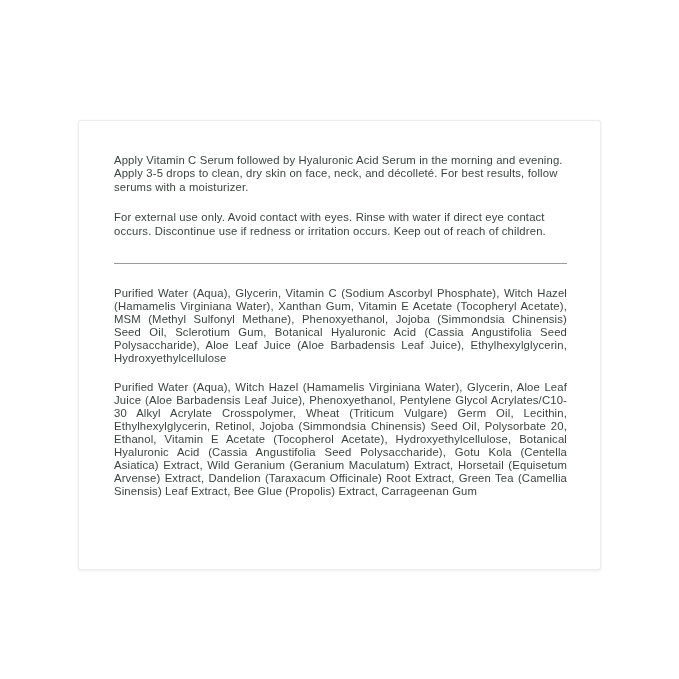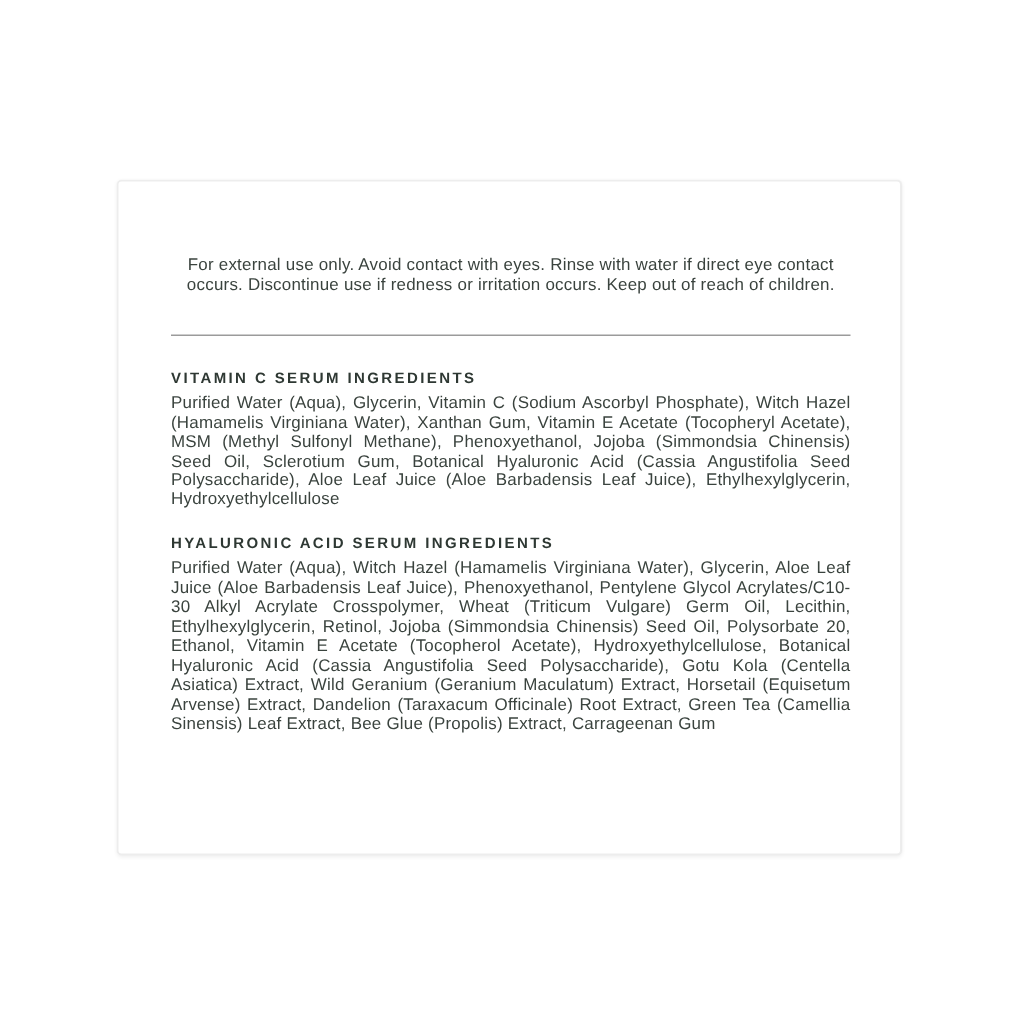--- a/index.html
+++ b/index.html
@@ -44,21 +44,20 @@
   .body-text {
     font-size: 11.3px;
     line-height: 13.4px;
     letter-spacing: 0.15px;
     color: #3a433e;
     margin: 0;
   }
 
   .warning-text {
     margin-top: 17px;
-    text-align: center;
   }
 
   .divider {
     border: none;
     border-top: 1px solid #9b9b9b;
     margin: 25px 0 23px 0;
   }
 
   .ingredients-text {
     text-align: justify;
@@ -70,30 +69,29 @@
   }
 </style>
 </head>
 <body>
 
 <div class="page">
 
   <div class="label-card">
 
     <div class="directions-section">
+      <p class="body-text usage-text">Apply Vitamin C Serum followed by Hyaluronic Acid Serum in the morning and evening. Apply 3-5 drops to clean, dry skin on face, neck, and décolleté. For best results, follow serums with a moisturizer.</p>
       <p class="body-text warning-text">For external use only. Avoid contact with eyes. Rinse with water if direct eye contact occurs. Discontinue use if redness or irritation occurs. Keep out of reach of children.</p>
     </div>
 
     <hr class="divider">
 
     <div class="ingredients-section">
-      <h2 class="section-heading">VITAMIN C SERUM INGREDIENTS</h2>
       <p class="body-text ingredients-text">Purified Water (Aqua), Glycerin, Vitamin C (Sodium Ascorbyl Phosphate), Witch Hazel (Hamamelis Virginiana Water), Xanthan Gum, Vitamin E Acetate (Tocopheryl Acetate), MSM (Methyl Sulfonyl Methane), Phenoxyethanol, Jojoba (Simmondsia Chinensis) Seed Oil, Sclerotium Gum, Botanical Hyaluronic Acid (Cassia Angustifolia Seed Polysaccharide), Aloe Leaf Juice (Aloe Barbadensis Leaf Juice), Ethylhexylglycerin, Hydroxyethylcellulose</p>
     </div>
 
     <div class="ingredients-section">
-      <h2 class="section-heading">HYALURONIC ACID SERUM INGREDIENTS</h2>
       <p class="body-text ingredients-text">Purified Water (Aqua), Witch Hazel (Hamamelis Virginiana Water), Glycerin, Aloe Leaf Juice (Aloe Barbadensis Leaf Juice), Phenoxyethanol, Pentylene Glycol Acrylates/C10-30 Alkyl Acrylate Crosspolymer, Wheat (Triticum Vulgare) Germ Oil, Lecithin, Ethylhexylglycerin, Retinol, Jojoba (Simmondsia Chinensis) Seed Oil, Polysorbate 20, Ethanol, Vitamin E Acetate (Tocopherol Acetate), Hydroxyethylcellulose, Botanical Hyaluronic Acid (Cassia Angustifolia Seed Polysaccharide), Gotu Kola (Centella Asiatica) Extract, Wild Geranium (Geranium Maculatum) Extract, Horsetail (Equisetum Arvense) Extract, Dandelion (Taraxacum Officinale) Root Extract, Green Tea (Camellia Sinensis) Leaf Extract, Bee Glue (Propolis) Extract, Carrageenan Gum</p>
     </div>
 
   </div>
 
 </div>
 
 </body></html>

